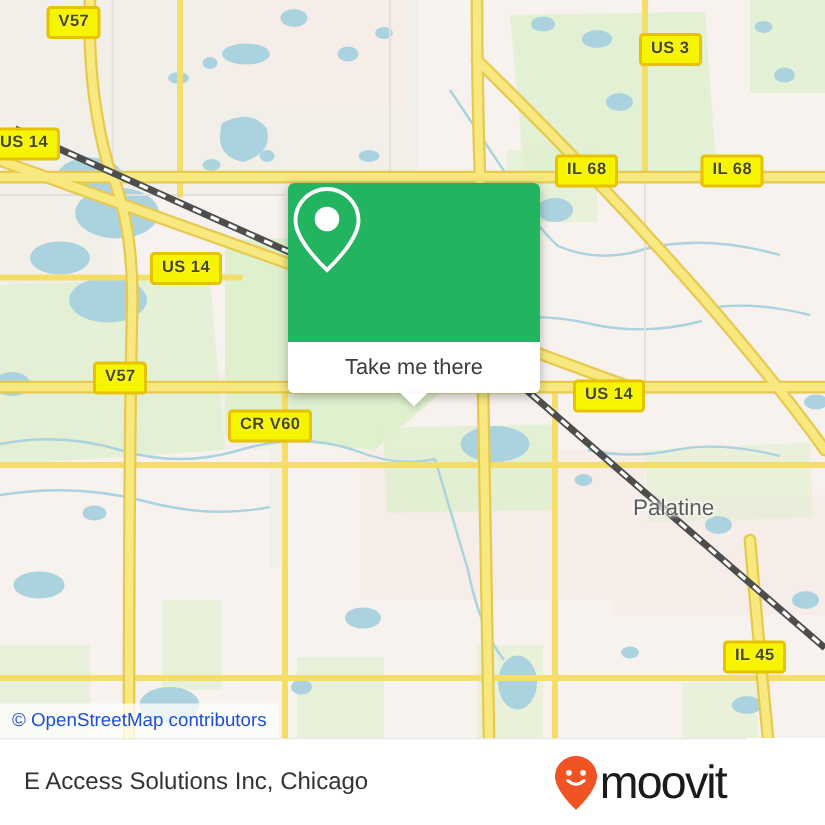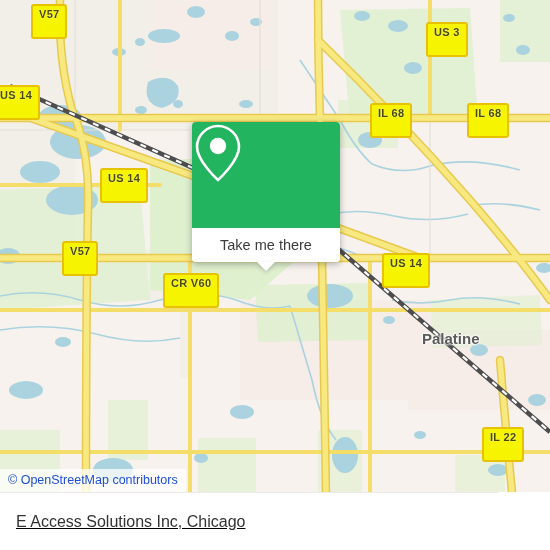--- a/index.html
+++ b/index.html
@@ -28,21 +28,21 @@
   
   .shield {
     position: absolute;
     background: #f7f400;
     border: 2px solid #e6c200;
     border-radius: 3px;
     color: #4a4a00;
     font-weight: bold;
     font-size: 11px;
     line-height: 1;
-    padding: 3px 6px 17px 6px;
+    padding: 3px 6px 4px 6px;
     letter-spacing: 0.3px;
     white-space: nowrap;
     box-sizing: border-box;
     text-shadow: 0 0 1px #fff;
   }
 
   
   .city-label {
     position: absolute;
     color: #5b5b5b;
@@ -60,21 +60,21 @@
     font-size: 12.5px;
     color: #1d4ed8;
     background: rgba(255,255,255,0.75);
     white-space: nowrap;
   }
 
   
   #popup {
     position: absolute;
     left: 192px; top: 122px;
-    width: 148px;
+    width: 168px;
     border-radius: 4px;
     box-shadow: 0 2px 7px rgba(0,0,0,0.30);
     overflow: visible;
     background: #ffffff;
   }
   #popup-green {
     height: 106px;
     background: #22b45e;
     border-radius: 4px 4px 0 0;
     display: flex;
@@ -113,21 +113,20 @@
     position: absolute;
     left: 0; top: 492px;
     width: 498px; height: 58px;
     background: #ffffff;
     display: flex;
     align-items: center;
     justify-content: space-between;
     padding: 0 14px 0 16px;
     box-sizing: border-box;
     border-top: 1px solid #eceaea;
-    text-decoration: underline;
   }
   #place-title {
     font-size: 16px;
     color: #333333;
     white-space: nowrap;
   }
   #brand {
     display: flex;
     align-items: center;
     gap: 0px;
@@ -285,25 +284,25 @@
       </g>
     </svg>
 
     <div class="shield" style="left:31px;  top:4px;">V57</div>
     <div class="shield" style="left:-8px;  top:85px;">US 14</div>
     <div class="shield" style="left:426px; top:22px;">US 3</div>
     <div class="shield" style="left:370px; top:103px;">IL 68</div>
     <div class="shield" style="left:467px; top:103px;">IL 68</div>
     <div class="shield" style="left:100px; top:168px;">US 14</div>
     <div class="shield" style="left:62px;  top:241px;">V57</div>
-    <div class="shield" style="left:163px; top:273px;">CR V60</div>
+    <div class="shield" style="left:152px; top:273px;">CR V60</div>
     <div class="shield" style="left:382px; top:253px;">US 14</div>
-    <div class="shield" style="left:482px; top:427px;">IL 22</div>
-
-    <div class="city-label" style="left:422px; top:330px;font-weight:bold;">Palatine</div>
+    <div class="shield" style="left:482px; top:427px;">IL 45</div>
+
+    <div class="city-label" style="left:422px; top:330px;">Palatine</div>
 
     <div id="popup">
       <div id="popup-green">
         <span>
           <svg width="52" height="62" viewBox="0 0 52 62" aria-hidden="true">
             <path d="M26 4 C14.5 4 5 13.4 5 25 C5 39 26 58 26 58 C26 58 47 39 47 25 C47 13.4 37.5 4 26 4 Z" fill="none" stroke="#ffffff" stroke-width="2.6"></path>
             <circle cx="26" cy="24" r="8.2" fill="#ffffff"></circle>
           </svg>
         </span>
       </div>
@@ -311,15 +310,26 @@
         <span id="popup-label">Take me there</span>
         <div id="popup-tail"></div>
       </div>
     </div>
 
     <div id="attribution">© OpenStreetMap contributors</div>
   </div>
 
   <div id="bottom-bar">
     <div id="place-title">E Access Solutions Inc, Chicago</div>
+    <div id="brand">
+      <span>
+        <svg width="30" height="38" viewBox="0 0 30 38" aria-hidden="true">
+          <path d="M15 1 C7.3 1 1 7.2 1 14.7 C1 24.3 15 37 15 37 C15 37 29 24.3 29 14.7 C29 7.2 22.7 1 15 1 Z" fill="#f05324"></path>
+          <circle cx="10.3" cy="12.2" r="1.9" fill="#ffffff"></circle>
+          <circle cx="19.7" cy="12.2" r="1.9" fill="#ffffff"></circle>
+          <path d="M9.6 17.4 Q15 22.2 20.4 17.4" fill="none" stroke="#ffffff" stroke-width="2" stroke-linecap="round"></path>
+        </svg>
+      </span>
+      <span id="brand-word">moovit</span>
+    </div>
   </div>
 
 </div>
 
 </body></html>

